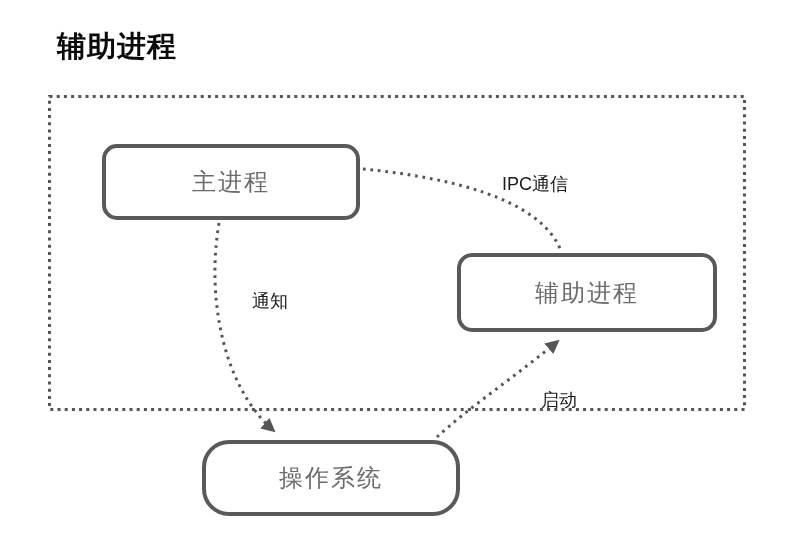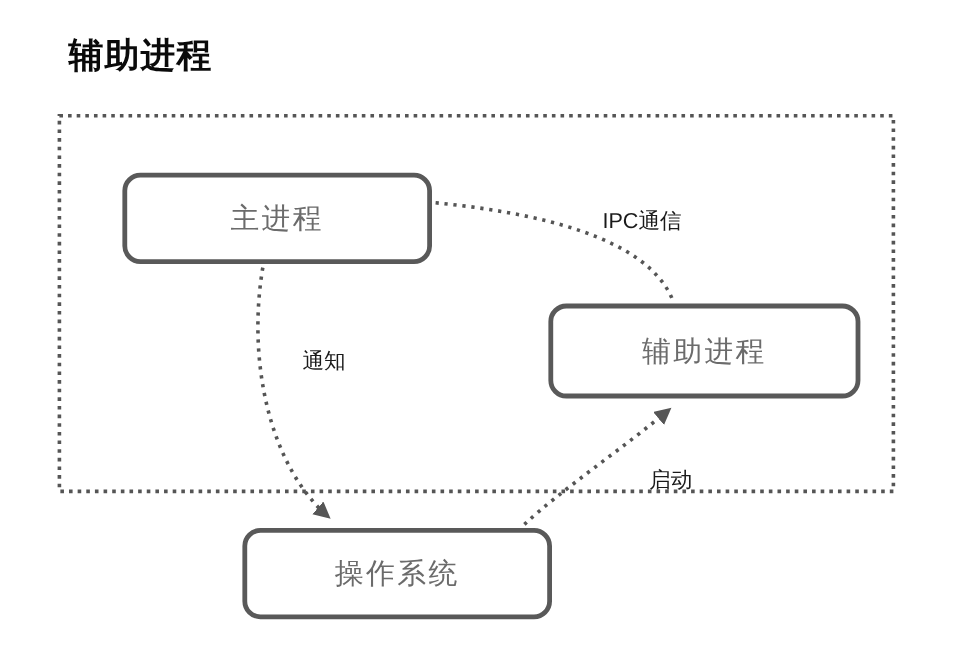--- a/index.html
+++ b/index.html
@@ -41,21 +41,21 @@
     display: flex;
     align-items: center;
     justify-content: center;
     font-size: 24px;
     color: #6b6b6b;
     letter-spacing: 2px;
     white-space: nowrap;
   }
   .node-main   { left: 102px; top: 144px; width: 258px; height: 76px; }
   .node-helper { left: 457px; top: 253px; width: 260px; height: 79px; }
-  .node-os     { left: 202px; top: 440px; width: 258px; height: 76px; }
+  .node-os     { left: 202px; top: 440px; width: 258px; height: 76px; border-radius: 27px; }
   .edge-label {
     position: absolute;
     font-size: 18px;
     color: #1a1a1a;
     white-space: nowrap;
   }
   .label-ipc    { left: 502px; top: 172px; }
   .label-notify { left: 252px; top: 289px; }
   .label-launch { left: 541px; top: 372px; margin-top: 16px; }
 </style>

